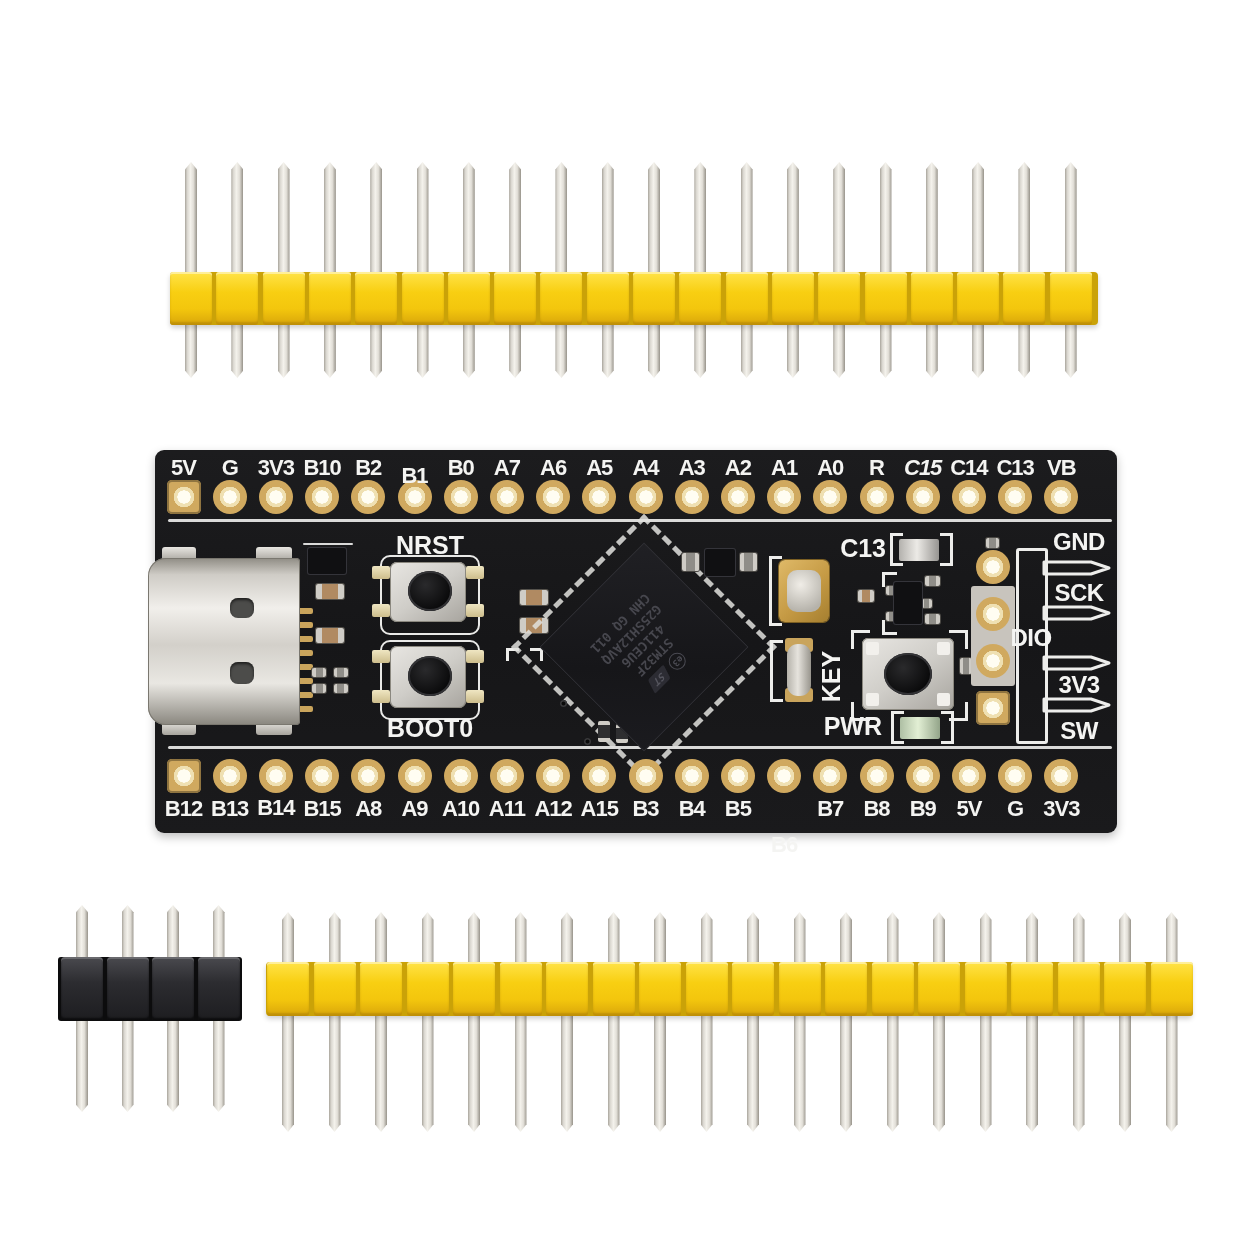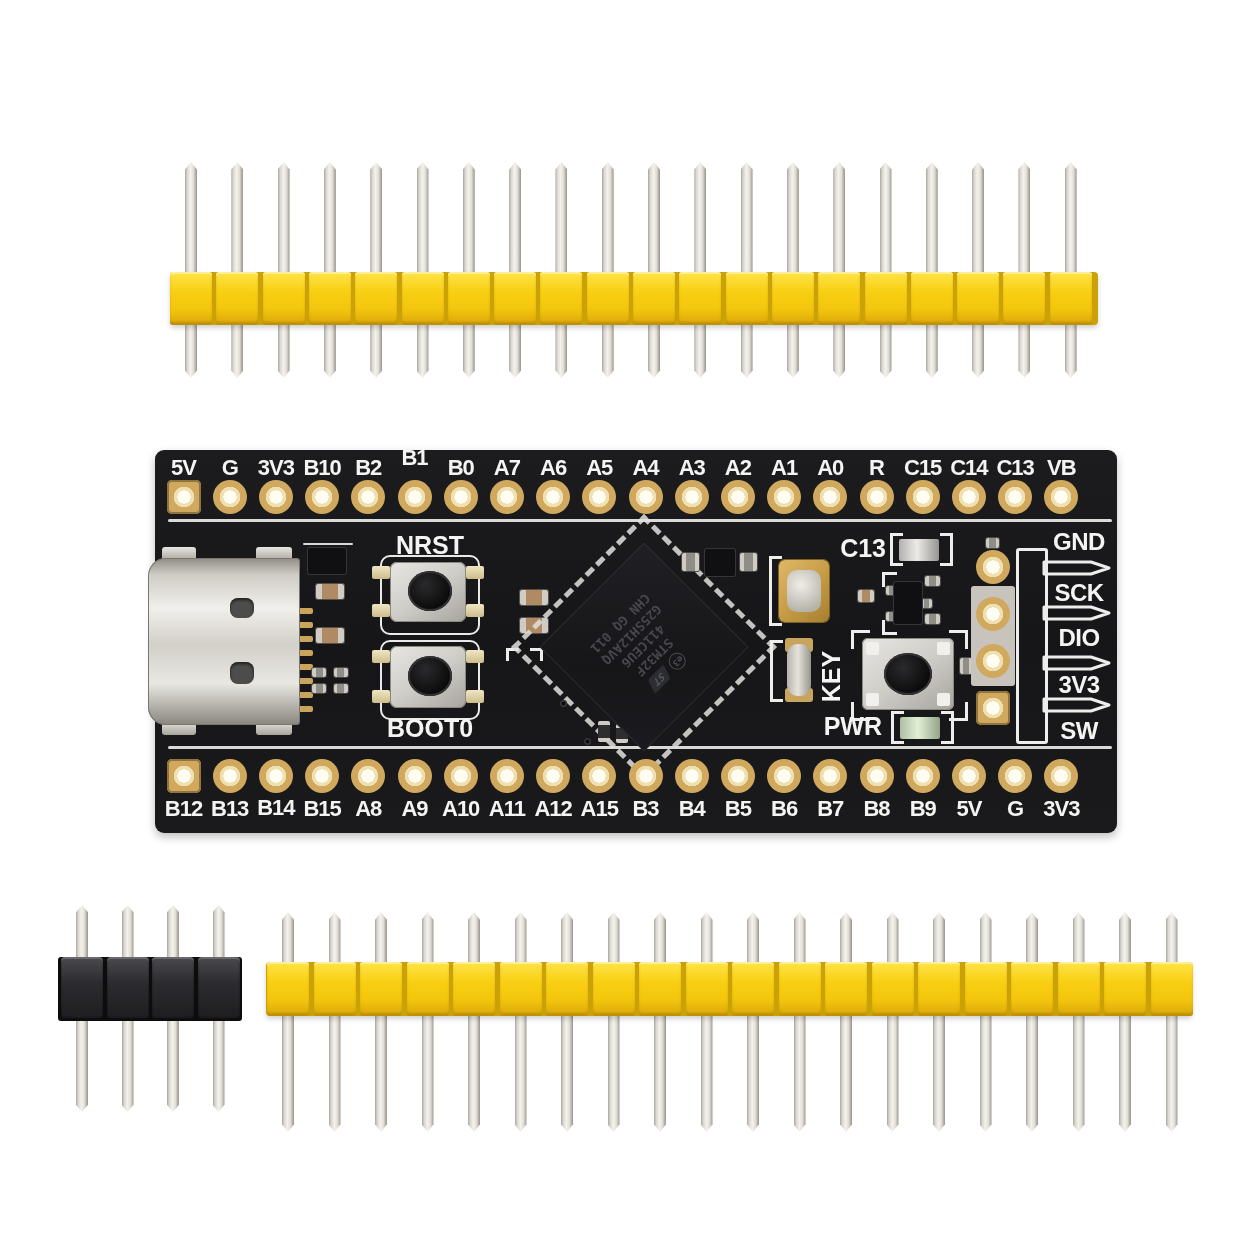--- a/index.html
+++ b/index.html
@@ -304,21 +304,21 @@
         <div class="arrow" style="left: 1042px; top: 654px;"><svg width="70" height="18">
             <path d="M2,3 H49 L67,9 L49,15 H2 Z" fill="none" stroke="#ededeb" stroke-width="3" stroke-linejoin="round"></path>
           </svg></div>
         <div class="arrow" style="left: 1042px; top: 696px;"><svg width="70" height="18">
             <path d="M2,3 H49 L67,9 L49,15 H2 Z" fill="none" stroke="#ededeb" stroke-width="3" stroke-linejoin="round"></path>
           </svg></div>
       </div>
     <div id="swd-labels">
         <div class="swd-label" style="left: 1044px; top: 528px;">GND</div>
         <div class="swd-label" style="left: 1044px; top: 579px;">SCK</div>
-        <div class="swd-label" style="left: 1044px; top: 624px;">DIO</div>
+        <div class="swd-label" style="left: 996px; top: 624px;">DIO</div>
         <div class="swd-label" style="left: 1044px; top: 671px;">3V3</div>
         <div class="swd-label" style="left: 1044px; top: 717px;">SW</div>
       </div>
 
     <div id="holes-top">
         <div class="hole square" style="left: 166.5px; top: 480px;"></div>
         <div class="hole" style="left: 212.7px; top: 480px;"></div>
         <div class="hole" style="left: 258.9px; top: 480px;"></div>
         <div class="hole" style="left: 305.1px; top: 480px;"></div>
         <div class="hole" style="left: 351.3px; top: 480px;"></div>
@@ -359,51 +359,51 @@
         <div class="hole" style="left: 951.9px; top: 759px;"></div>
         <div class="hole" style="left: 998.1px; top: 759px;"></div>
         <div class="hole" style="left: 1044.3px; top: 759px;"></div>
       </div>
     <div id="labels-top">
         <div class="pinlabel" style="left: 158.5px; top: 455px;">5V</div>
         <div class="pinlabel" style="left: 204.7px; top: 455px;">G</div>
         <div class="pinlabel" style="left: 250.9px; top: 455px;">3V3</div>
         <div class="pinlabel" style="left: 297.1px; top: 455px;">B10</div>
         <div class="pinlabel" style="left: 343.3px; top: 455px;">B2</div>
-        <div class="pinlabel" style="left: 389.5px; top: 445px;">B1</div>
+        <div class="pinlabel" style="left: 389.5px; top: 463px;">B1</div>
         <div class="pinlabel" style="left: 435.7px; top: 455px;">B0</div>
         <div class="pinlabel" style="left: 481.9px; top: 455px;">A7</div>
         <div class="pinlabel" style="left: 528.1px; top: 455px;">A6</div>
         <div class="pinlabel" style="left: 574.3px; top: 455px;">A5</div>
         <div class="pinlabel" style="left: 620.5px; top: 455px;">A4</div>
         <div class="pinlabel" style="left: 666.7px; top: 455px;">A3</div>
         <div class="pinlabel" style="left: 712.9px; top: 455px;">A2</div>
         <div class="pinlabel" style="left: 759.1px; top: 455px;">A1</div>
         <div class="pinlabel" style="left: 805.3px; top: 455px;">A0</div>
         <div class="pinlabel" style="left: 851.5px; top: 455px;">R</div>
-        <div class="pinlabel" style="left: 897.7px; top: 455px;">C15</div>
+        <div class="pinlabel" style="left: 897.7px; top: 455px; font-style: italic;">C15</div>
         <div class="pinlabel" style="left: 943.9px; top: 455px;">C14</div>
         <div class="pinlabel" style="left: 990.1px; top: 455px;">C13</div>
         <div class="pinlabel" style="left: 1036.3px; top: 455px;">VB</div>
       </div>
     <div id="labels-bottom">
         <div class="pinlabel" style="left: 158.5px; top: 796px;">B12</div>
         <div class="pinlabel" style="left: 204.7px; top: 796px;">B13</div>
         <div class="pinlabel" style="left: 250.9px; top: 795px;">B14</div>
         <div class="pinlabel" style="left: 297.1px; top: 796px;">B15</div>
         <div class="pinlabel" style="left: 343.3px; top: 796px;">A8</div>
         <div class="pinlabel" style="left: 389.5px; top: 796px;">A9</div>
         <div class="pinlabel" style="left: 435.7px; top: 796px;">A10</div>
         <div class="pinlabel" style="left: 481.9px; top: 796px;">A11</div>
         <div class="pinlabel" style="left: 528.1px; top: 796px;">A12</div>
         <div class="pinlabel" style="left: 574.3px; top: 796px;">A15</div>
         <div class="pinlabel" style="left: 620.5px; top: 796px;">B3</div>
         <div class="pinlabel" style="left: 666.7px; top: 796px;">B4</div>
         <div class="pinlabel" style="left: 712.9px; top: 796px;">B5</div>
-        <div class="pinlabel" style="left: 759.1px; top: 796px;">B6</div>
+        <div class="pinlabel" style="left: 759.1px; top: 832px;">B6</div>
         <div class="pinlabel" style="left: 805.3px; top: 796px;">B7</div>
         <div class="pinlabel" style="left: 851.5px; top: 796px;">B8</div>
         <div class="pinlabel" style="left: 897.7px; top: 796px;">B9</div>
         <div class="pinlabel" style="left: 943.9px; top: 796px;">5V</div>
         <div class="pinlabel" style="left: 990.1px; top: 796px;">G</div>
         <div class="pinlabel" style="left: 1036.3px; top: 796px;">3V3</div>
       </div>
   </div>
 
   <div id="black-header">

